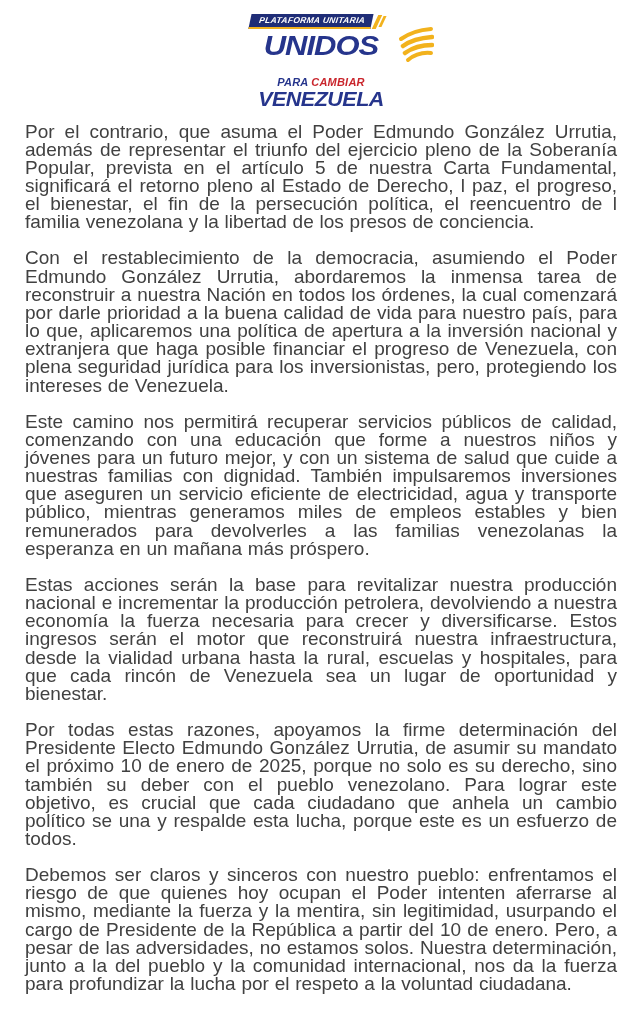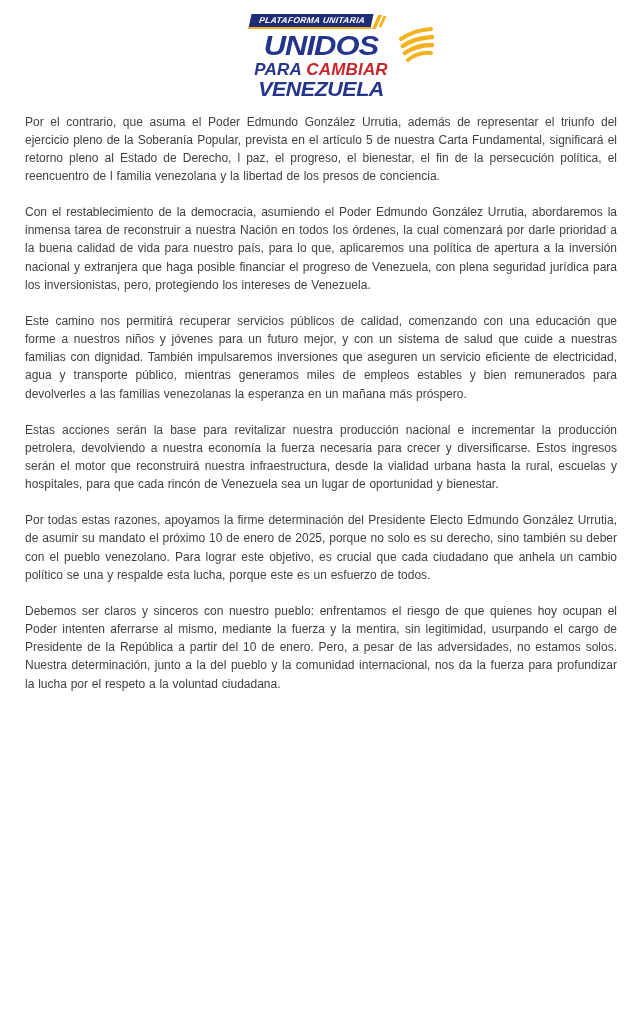--- a/index.html
+++ b/index.html
@@ -77,24 +77,24 @@
     letter-spacing: -1px;
     line-height: 1;
     transform: scaleY(0.92);
   }
   .hand {
     position: absolute;
     right: -38px;
     top: -6px;
   }
   .subtitle-row {
-    margin-top: 0px;
+    margin-top: 16px;
     font-style: italic;
     font-weight: bold;
-    font-size: 17px;
+    font-size: 11px;
     letter-spacing: 0.2px;
     line-height: 1;
   }
   .sub-para { color: #26358c; }
   .sub-cambiar { color: #c9252c; }
   .venezuela {
     color: #26358c;
     font-style: italic;
     font-weight: bold;
     font-size: 21.5px;
@@ -103,21 +103,21 @@
     margin-top: 1px;
     transform: scaleY(0.95);
   }
   
   .doc-body {
     margin-top: 12px;
   }
   .doc-body p {
     margin: 0 0 18px 0;
     color: #414141;
-    font-size: 12px;
+    font-size: 19px;
     line-height: 18.15px;
     text-align: justify;
     word-spacing: 0.5px;
   }
 </style>
 </head>
 <body>
 
 <div class="page">
 

